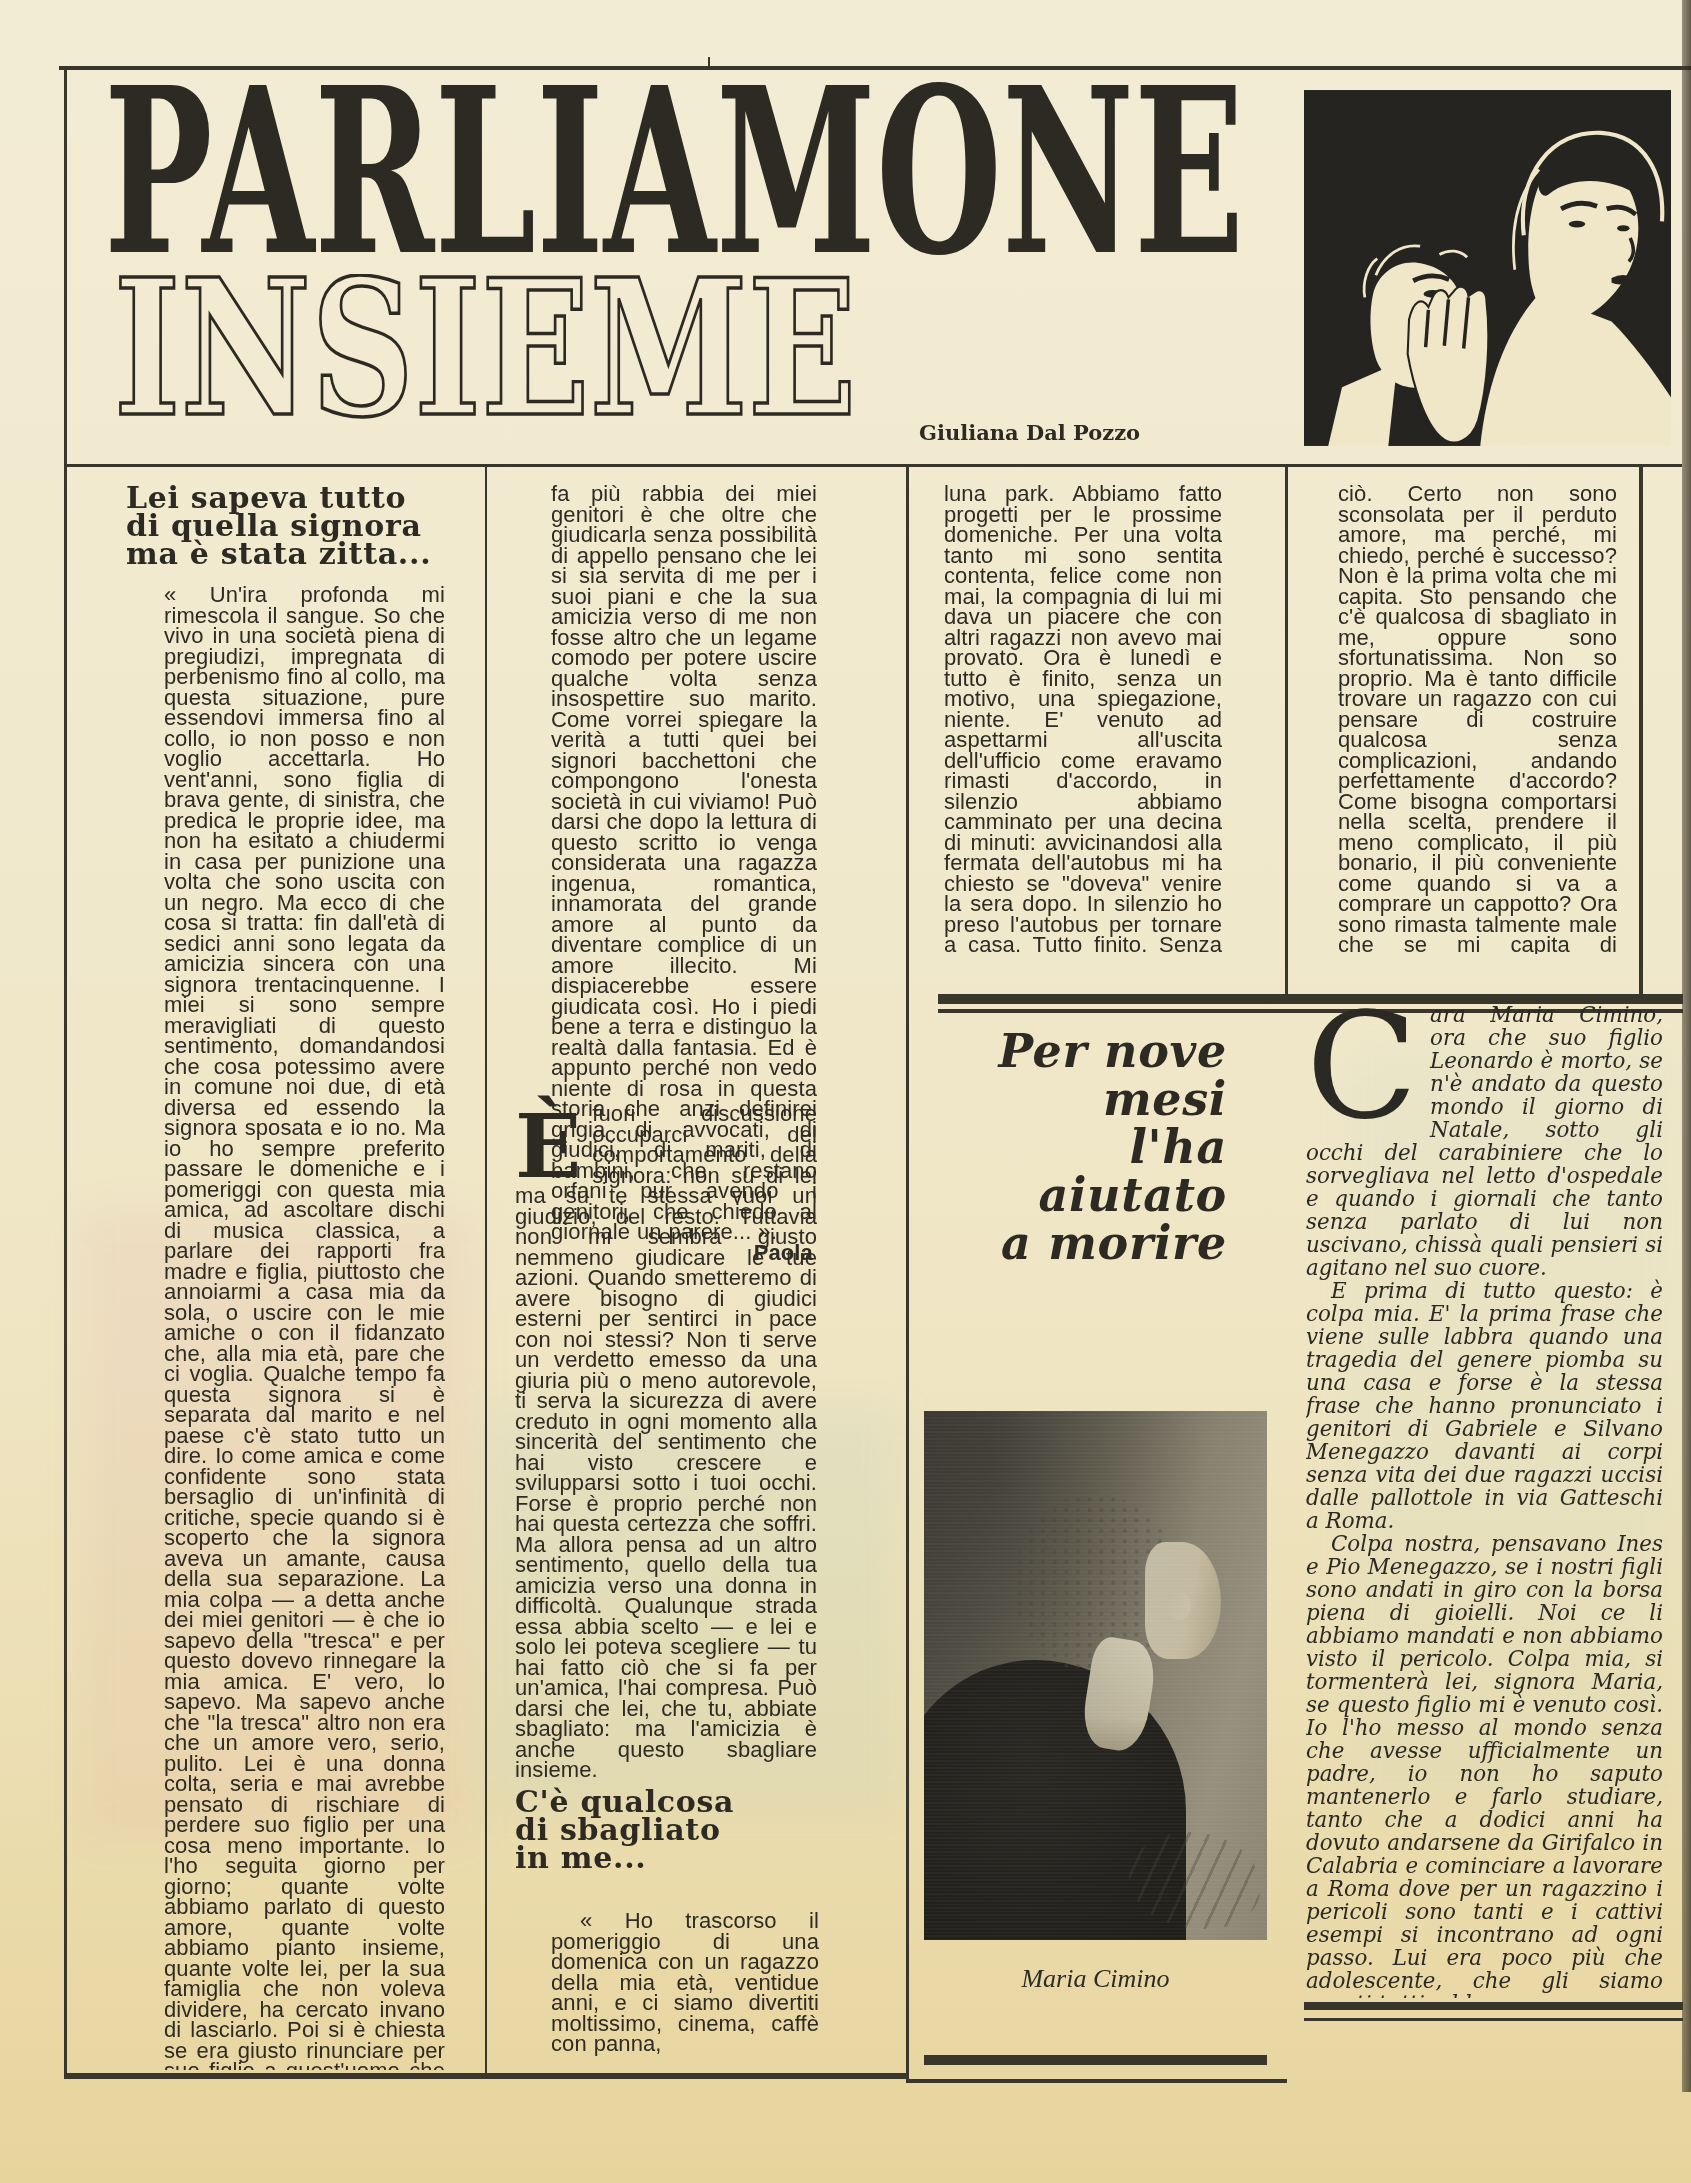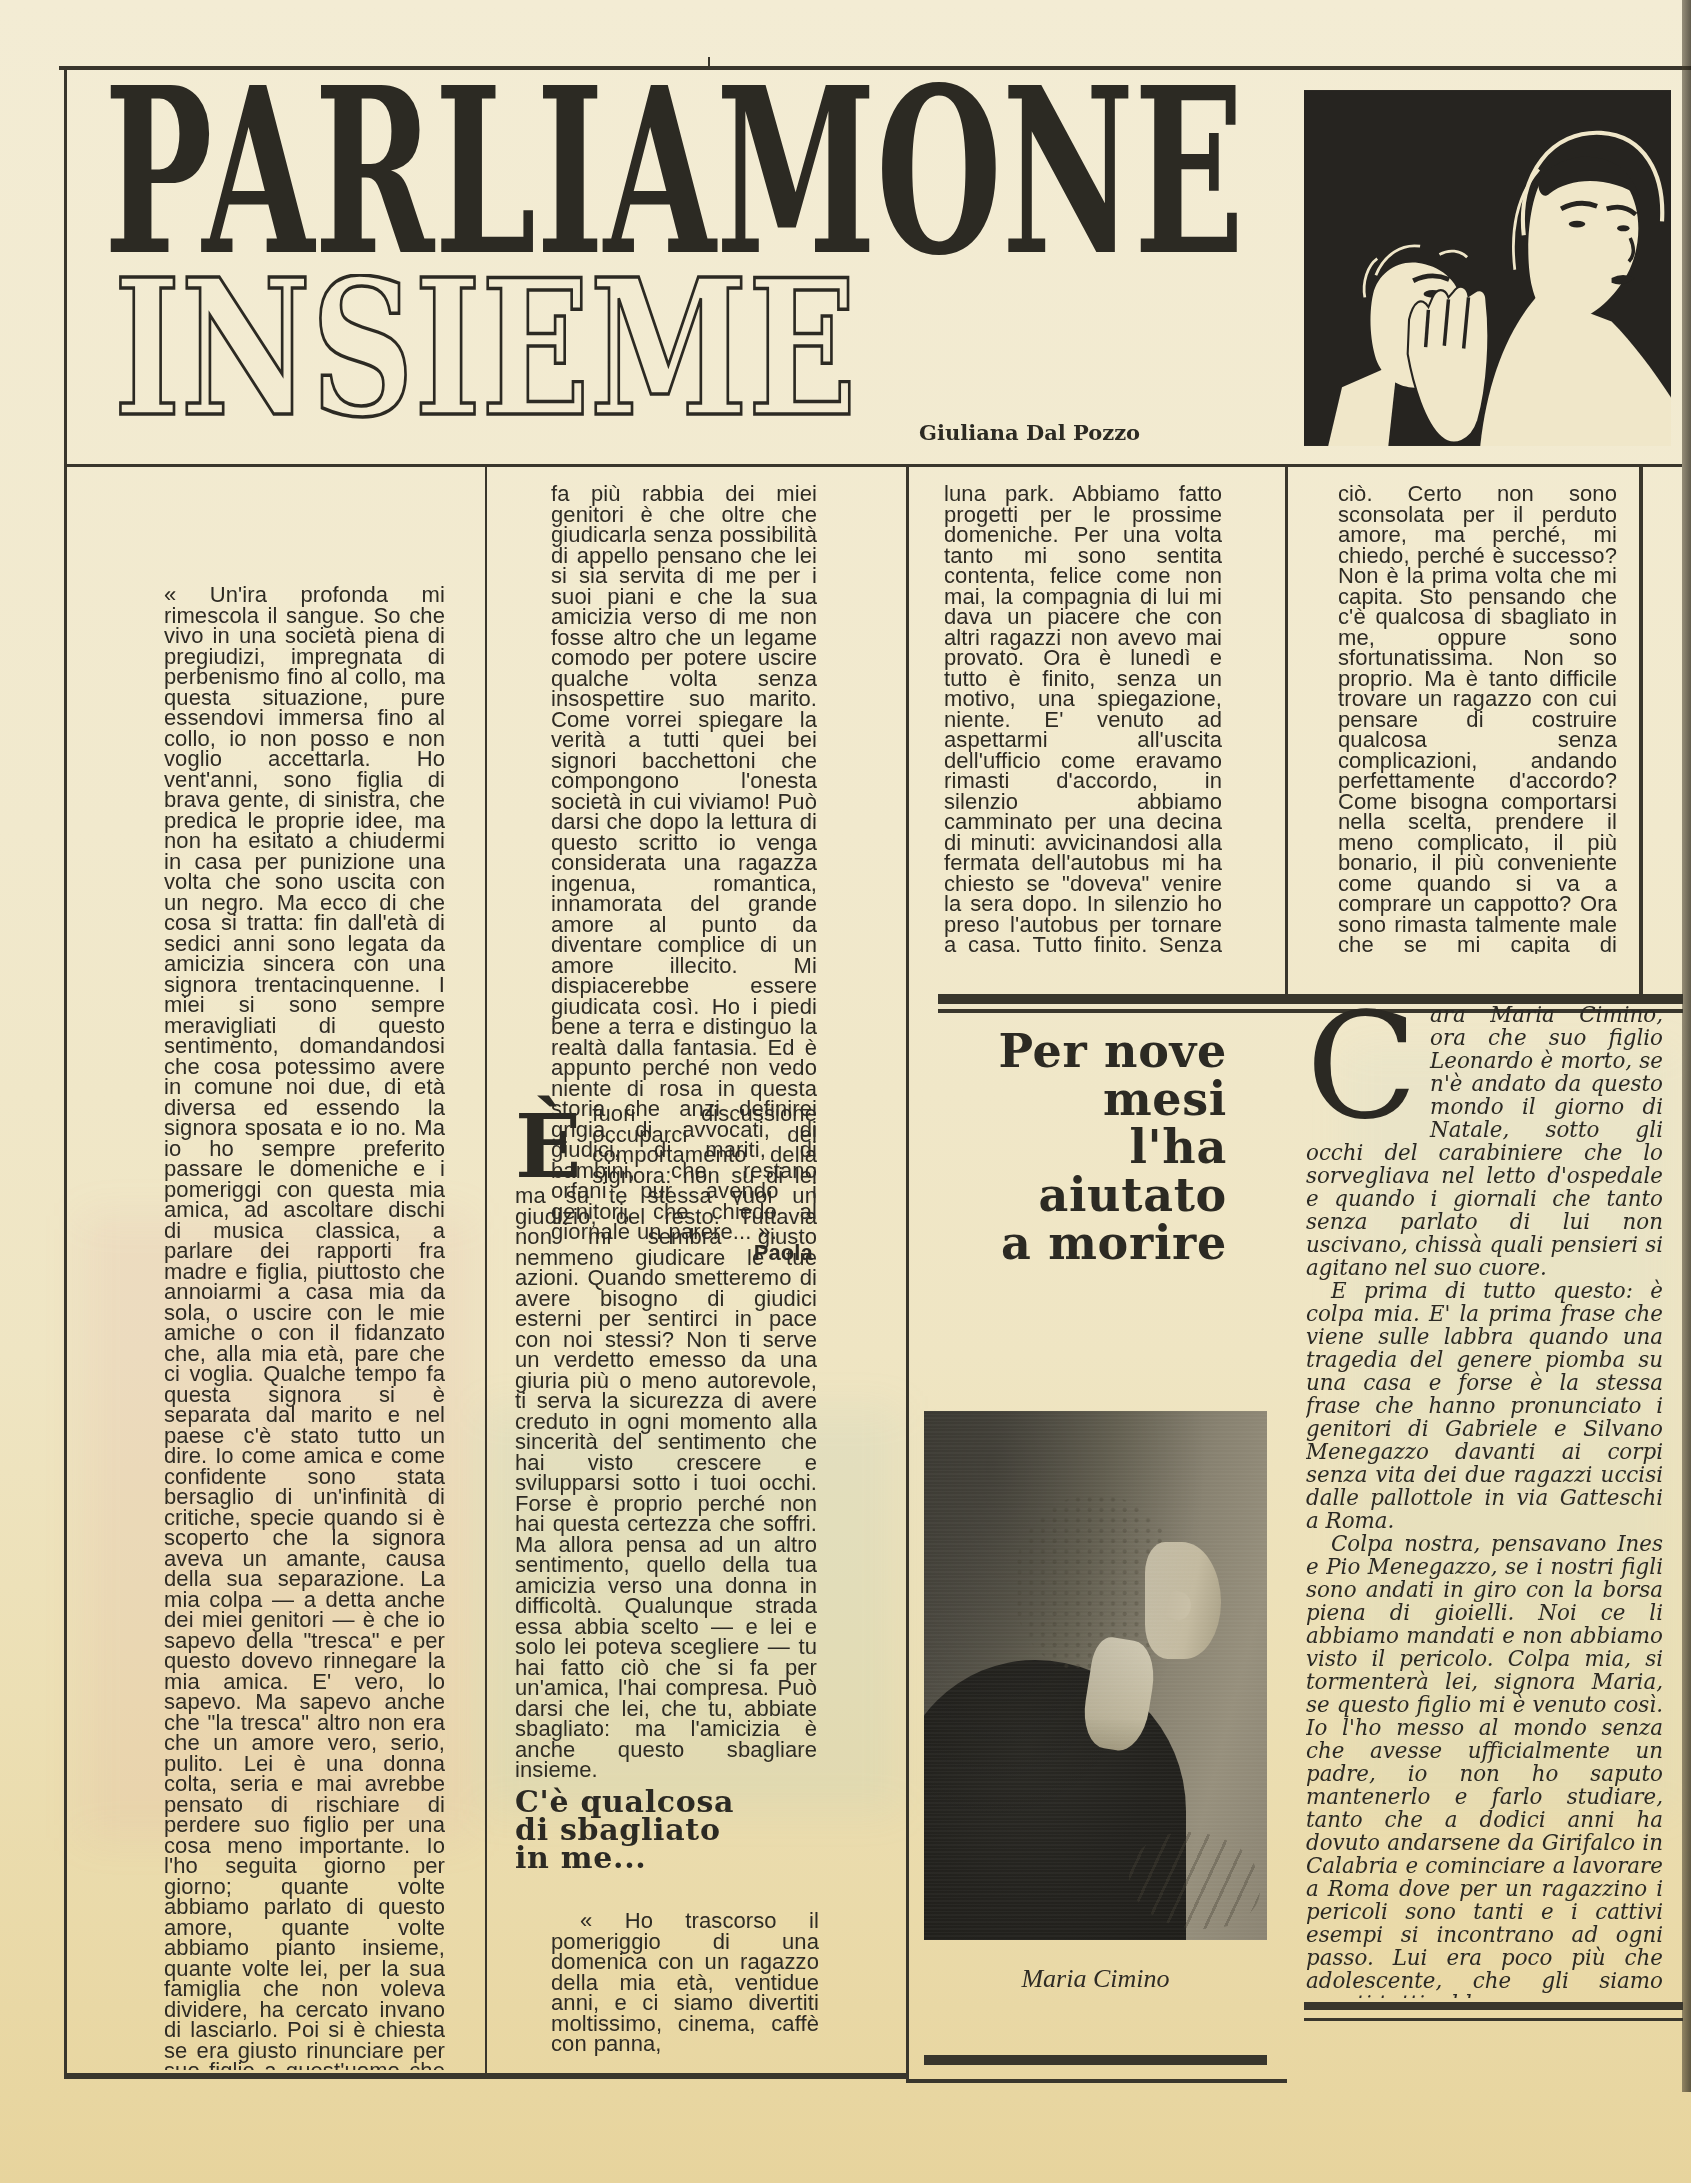--- a/index.html
+++ b/index.html
@@ -77,20 +77,25 @@
     <path d="M55,430 L135,395 L122,515 L35,515 Z" fill="#f0e7c9"></path>
   </svg>
 
   <div class="abs rule" style="left:64px;top:464px;width:1618px;height:2.8px;"></div>
 
   <div class="abs rule" style="left:485px;top:464px;width:2.1px;height:1613px;"></div>
   <div class="abs rule" style="left:906px;top:464px;width:2.8px;height:1618px;"></div>
   <div class="abs rule" style="left:1285px;top:464px;width:2.8px;height:533px;"></div>
   <div class="abs rule" style="left:1639px;top:464px;width:3.5px;height:533px;"></div>
 
+  <div class="abs slab h-letter" style="left:126px;top:484px;width:332px;">
+    <div>Lei sapeva tutto</div>
+    <div>di quella signora</div>
+    <div>ma è stata zitta...</div>
+  </div>
   <div class="abs bodytxt" style="left:164px;top:585px;width:281px;height:1485px;overflow:hidden;">« Un'ira profonda mi rimescola il sangue. So che vivo in una società piena di pregiudizi, impregnata di perbenismo fino al collo, ma questa situazione, pure essendovi immersa fino al collo, io non posso e non voglio accettarla. Ho vent'anni, sono figlia di brava gente, di sinistra, che predica le proprie idee, ma non ha esitato a chiudermi in casa per punizione una volta che sono uscita con un negro. Ma ecco di che cosa si tratta: fin dall'età di sedici anni sono legata da amicizia sincera con una signora trentacinquenne. I miei si sono sempre meravigliati di questo sentimento, domandandosi che cosa potessimo avere in comune noi due, di età diversa ed essendo la signora sposata e io no. Ma io ho sempre preferito passare le domeniche e i pomeriggi con questa mia amica, ad ascoltare dischi di musica classica, a parlare dei rapporti fra madre e figlia, piuttosto che annoiarmi a casa mia da sola, o uscire con le mie amiche o con il fidanzato che, alla mia età, pare che ci voglia. Qualche tempo fa questa signora si è separata dal marito e nel paese c'è stato tutto un dire. Io come amica e come confidente sono stata bersaglio di un'infinità di critiche, specie quando si è scoperto che la signora aveva un amante, causa della sua separazione. La mia colpa — a detta anche dei miei genitori — è che io sapevo della "tresca" e per questo dovevo rinnegare la mia amica. E' vero, lo sapevo. Ma sapevo anche che "la tresca" altro non era che un amore vero, serio, pulito. Lei è una donna colta, seria e mai avrebbe pensato di rischiare di perdere suo figlio per una cosa meno importante. Io l'ho seguita giorno per giorno; quante volte abbiamo parlato di questo amore, quante volte abbiamo pianto insieme, quante volte lei, per la sua famiglia che non voleva dividere, ha cercato invano di lasciarlo. Poi si è chiesta se era giusto rinunciare per suo figlio a quest'uomo che tanto amava e che tanto la amava. Sì, forse per suo figlio era giusto, ma per lei, per lui no. Suo figlio poi sarebbe cresciuto, si sarebbe sposato e lei sarebbe rimasta di nuovo sola, non avendo più niente da dividere con il marito se non le liti quotidiane. Quello che mi</div>
 
   <div class="abs" style="left:515px;top:484px;width:302px;">
     <div class="bodytxt" style="padding-left:36px;">fa più rabbia dei miei genitori è che oltre che giudicarla senza possibilità di appello pensano che lei si sia servita di me per i suoi piani e che la sua amicizia verso di me non fosse altro che un legame comodo per potere uscire qualche volta senza insospettire suo marito. Come vorrei spiegare la verità a tutti quei bei signori bacchettoni che compongono l'onesta società in cui viviamo! Può darsi che dopo la lettura di questo scritto io venga considerata una ragazza ingenua, romantica, innamorata del grande amore al punto da diventare complice di un amore illecito. Mi dispiacerebbe essere giudicata così. Ho i piedi bene a terra e distinguo la realtà dalla fantasia. Ed è appunto perché non vedo niente di rosa in questa storia che anzi definirei grigia di avvocati, di giudici, di mariti, di bambini, che restano orfani pur avendo i genitori, che chiedo al giornale un parere... ».</div>
     <span class="bodytxt sig">Paola</span>
   </div>
 
   <div class="abs" style="left:515px;top:1104px;width:302px;">
     <span class="dropcap-e">È</span>
     <div class="bodytxt">fuori discussione occuparci del comportamento della signora: non su di lei ma su te stessa vuoi un giudizio, del resto. Tuttavia non mi sembra giusto nemmeno giudicare le tue azioni. Quando smetteremo di avere bisogno di giudici esterni per sentirci in pace con noi stessi? Non ti serve un verdetto emesso da una giuria più o meno autorevole, ti serva la sicurezza di avere creduto in ogni momento alla sincerità del sentimento che hai visto crescere e svilupparsi sotto i tuoi occhi. Forse è proprio perché non hai questa certezza che soffri. Ma allora pensa ad un altro sentimento, quello della tua amicizia verso una donna in difficoltà. Qualunque strada essa abbia scelto — e lei e solo lei poteva scegliere — tu hai fatto ciò che si fa per un'amica, l'hai compresa. Può darsi che lei, che tu, abbiate sbagliato: ma l'amicizia è anche questo sbagliare insieme.</div>
@@ -101,21 +106,21 @@
     <div>di sbagliato</div>
     <div>in me...</div>
   </div>
   <div class="abs bodytxt" style="left:551px;top:1911px;width:268px;text-indent:29px;">« Ho trascorso il pomeriggio di una domenica con un ragazzo della mia età, ventidue anni, e ci siamo divertiti moltissimo, cinema, caffè con panna,</div>
 
   <div class="abs bodytxt" style="left:944px;top:484px;width:278px;height:470px;overflow:hidden;">luna park. Abbiamo fatto progetti per le prossime domeniche. Per una volta tanto mi sono sentita contenta, felice come non mai, la compagnia di lui mi dava un piacere che con altri ragazzi non avevo mai provato. Ora è lunedì e tutto è finito, senza un motivo, una spiegazione, niente. E' venuto ad aspettarmi all'uscita dell'ufficio come eravamo rimasti d'accordo, in silenzio abbiamo camminato per una decina di minuti: avvicinandosi alla fermata dell'autobus mi ha chiesto se "doveva" venire la sera dopo. In silenzio ho preso l'autobus per tornare a casa. Tutto finito. Senza una parola. Adesso sto scervellandomi per darmi una spiegazione di tutto</div>
 
   <div class="abs rule" style="left:938px;top:994px;width:745px;height:10.4px;"></div>
   <div class="abs rule" style="left:938px;top:1009px;width:745px;height:3.5px;"></div>
 
-  <div class="abs slab h-nove" style="left:937px;top:1027px;width:290px;">
+  <div class="abs slab h-nove" style="left:937px;top:1027px;width:290px;font-style:italic;">
     <div>Per nove mesi</div>
     <div>l'ha aiutato</div>
     <div>a morire</div>
   </div>
 
   <div class="abs photo" style="left:924px;top:1411px;width:343px;height:529px;">
     <div class="abs" style="left:-28px;top:249px;width:290px;height:290px;background:radial-gradient(ellipse at 45% 30%,#2b2a25 0%,#23221e 55%,#1f1e1a 100%);border-radius:48% 52% 0 0;"></div>
     <div class="abs" style="left:90px;top:83px;width:166px;height:180px;background:radial-gradient(ellipse at 45% 45%,#ddd6c0 0%,#c4bca3 55%,#a79f86 100%);border-radius:52% 55% 48% 50%;background-image:radial-gradient(circle at 5.5px 5.5px,rgba(80,75,60,.38) 1.7px,transparent 2.4px);background-size:11.7px 10.4px;"></div>
     <div class="abs" style="left:221px;top:131px;width:76px;height:117px;background:linear-gradient(100deg,#cfc7af 0%,#c2b99f 60%,#a89f85 100%);border-radius:34% 66% 62% 38%;"></div>
     <div class="abs" style="left:243px;top:181px;width:23.5px;height:28px;background:#c8bfa6;transform:rotate(18deg);border-radius:30% 70% 60% 20%;"></div>

